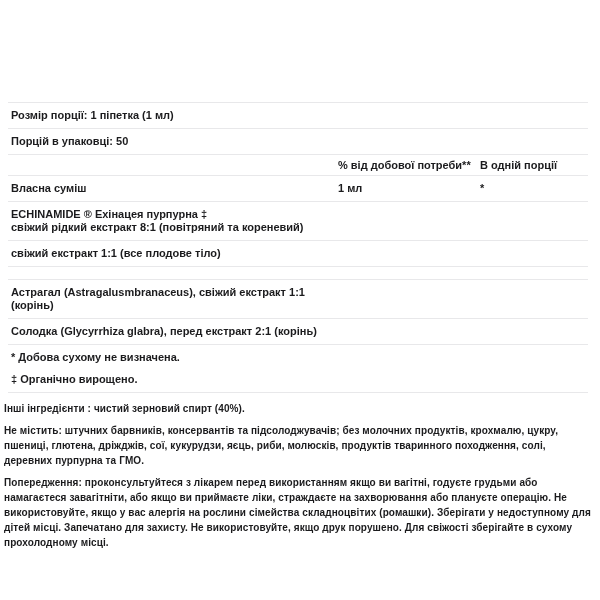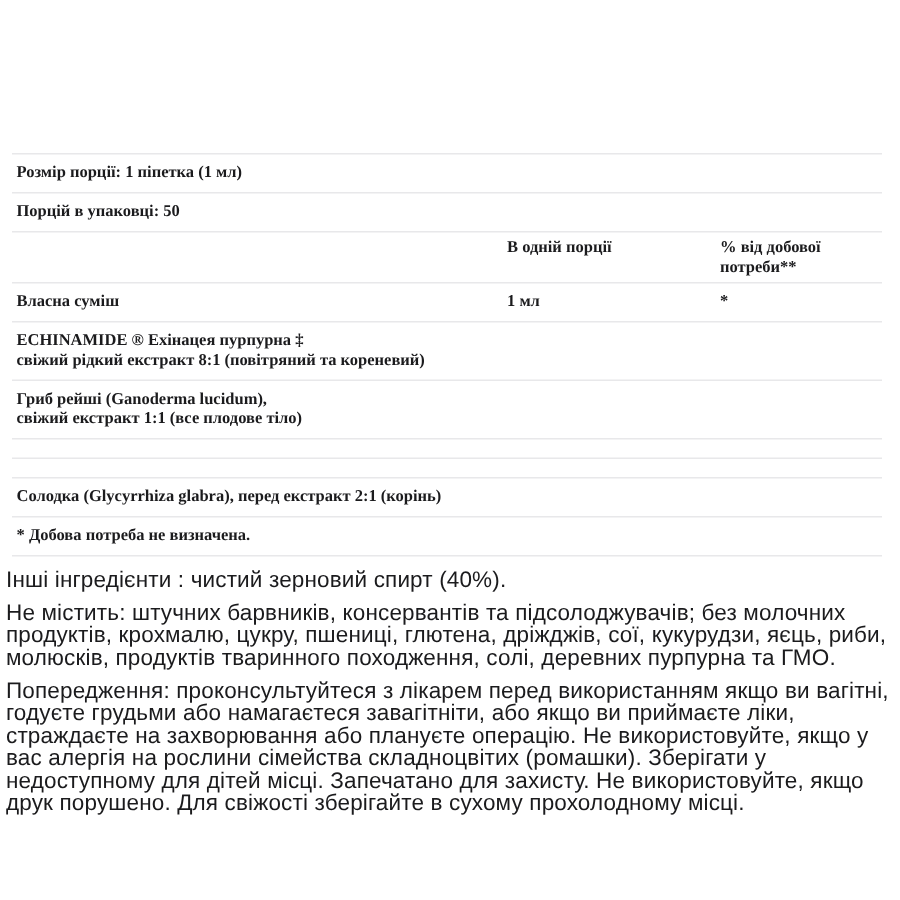--- a/index.html
+++ b/index.html
@@ -6,42 +6,41 @@
   html, body {
     width: 600px; height: 600px;
     background: #ffffff;
     font-family: "Liberation Sans", "DejaVu Sans", sans-serif;
     color: #1b1b1d;
     overflow: hidden;
   }
   .label-table {
     margin: 102px 12px 0 8px;
     border-top: 1px solid #e8e8ea;
-    font-family: Liberation Serif, serif;
   }
   .row {
     display: grid;
     grid-template-columns: 330px 142px 1fr;
     border-bottom: 1px solid #e8e8ea;
     padding: 6px 0;
     font-size: 11px;
     font-weight: 700;
     line-height: 13px;
   }
   .row .cell { padding-left: 3px; }
   .row .cell.c2, .row .cell.c3 { padding-left: 0; }
   .row.header { padding: 4px 0 3px 0; }
   .two-line span { display: block; }
   .footnotes-row .fn + .fn { margin-top: 9px; }
   .bottom-paragraphs {
     margin: 8px 6px 0 4px;
   }
   .para {
-    font-size: 15px;
-    font-weight: 400;
+    font-size: 10px;
+    font-weight: 700;
     line-height: 15px;
     letter-spacing: 0.1px;
   }
   .para + .para { margin-top: 7px; }
 </style>
 </head>
 <body>
 
 <div class="label-table">
 
@@ -52,67 +51,68 @@
   </div>
 
   <div class="row">
     <div class="cell">Порцій в упаковці: 50</div>
     <div class="cell c2"></div>
     <div class="cell c3"></div>
   </div>
 
   <div class="row header">
     <div class="cell"></div>
+    <div class="cell c3">% від добової потреби**</div>
     <div class="cell c2">В одній порції</div>
-    <div class="cell c3">% від добової потреби**</div>
   </div>
 
   <div class="row">
     <div class="cell">Власна суміш</div>
     <div class="cell c2">1 мл</div>
     <div class="cell c3">*</div>
   </div>
 
   <div class="row">
     <div class="cell two-line">
       <span>ECHINAMIDE ® Ехінацея пурпурна ‡</span>
       <span>свіжий рідкий екстракт 8:1 (повітряний та кореневий)</span>
     </div>
     <div class="cell c2"></div>
     <div class="cell c3"></div>
   </div>
 
   <div class="row">
     <div class="cell two-line">
-      <span>Гриб рейші (Ganoderma lucidum),</span>
       <span>свіжий екстракт 1:1 (все плодове тіло)</span>
     </div>
     <div class="cell c2"></div>
     <div class="cell c3"></div>
   </div>
 
   <div class="row">
     <div class="cell c2"></div>
     <div class="cell c3"></div>
   </div>
 
   <div class="row">
+    <div class="cell">Астрагал (Astragalusmbranaceus), свіжий екстракт 1:1 (корінь)</div>
     <div class="cell c2"></div>
     <div class="cell c3"></div>
   </div>
 
   <div class="row">
     <div class="cell">Солодка (Glycyrrhiza glabra), перед екстракт 2:1 (корінь)</div>
     <div class="cell c2"></div>
     <div class="cell c3"></div>
   </div>
 
   <div class="row footnotes-row">
     <div class="cell" style="grid-column: 1 / -1;">
-      <div class="fn">* Добова потреба не визначена.</div>
+      <div class="fn">* Добова сухому не визначена.</div>
+      <div class="fn">‡ Органічно вирощено.</div>
     </div>
   </div>
 
 </div>
 
 <div class="bottom-paragraphs">
   <div class="para">Інші інгредієнти : чистий зерновий спирт (40%).</div>
   <div class="para">Не містить: штучних барвників, консервантів та підсолоджувачів; без молочних продуктів, крохмалю, цукру, пшениці, глютена, дріжджів, сої, кукурудзи, яєць, риби, молюсків, продуктів тваринного походження, солі, деревних пурпурна та ГМО.</div>
   <div class="para">Попередження: проконсультуйтеся з лікарем перед використанням якщо ви вагітні, годуєте грудьми або намагаєтеся завагітніти, або якщо ви приймаєте ліки, страждаєте на захворювання або плануєте операцію. Не використовуйте, якщо у вас алергія на рослини сімейства складноцвітих (ромашки). Зберігати у недоступному для дітей місці. Запечатано для захисту. Не використовуйте, якщо друк порушено. Для свіжості зберігайте в сухому прохолодному місці.</div>
 </div>

